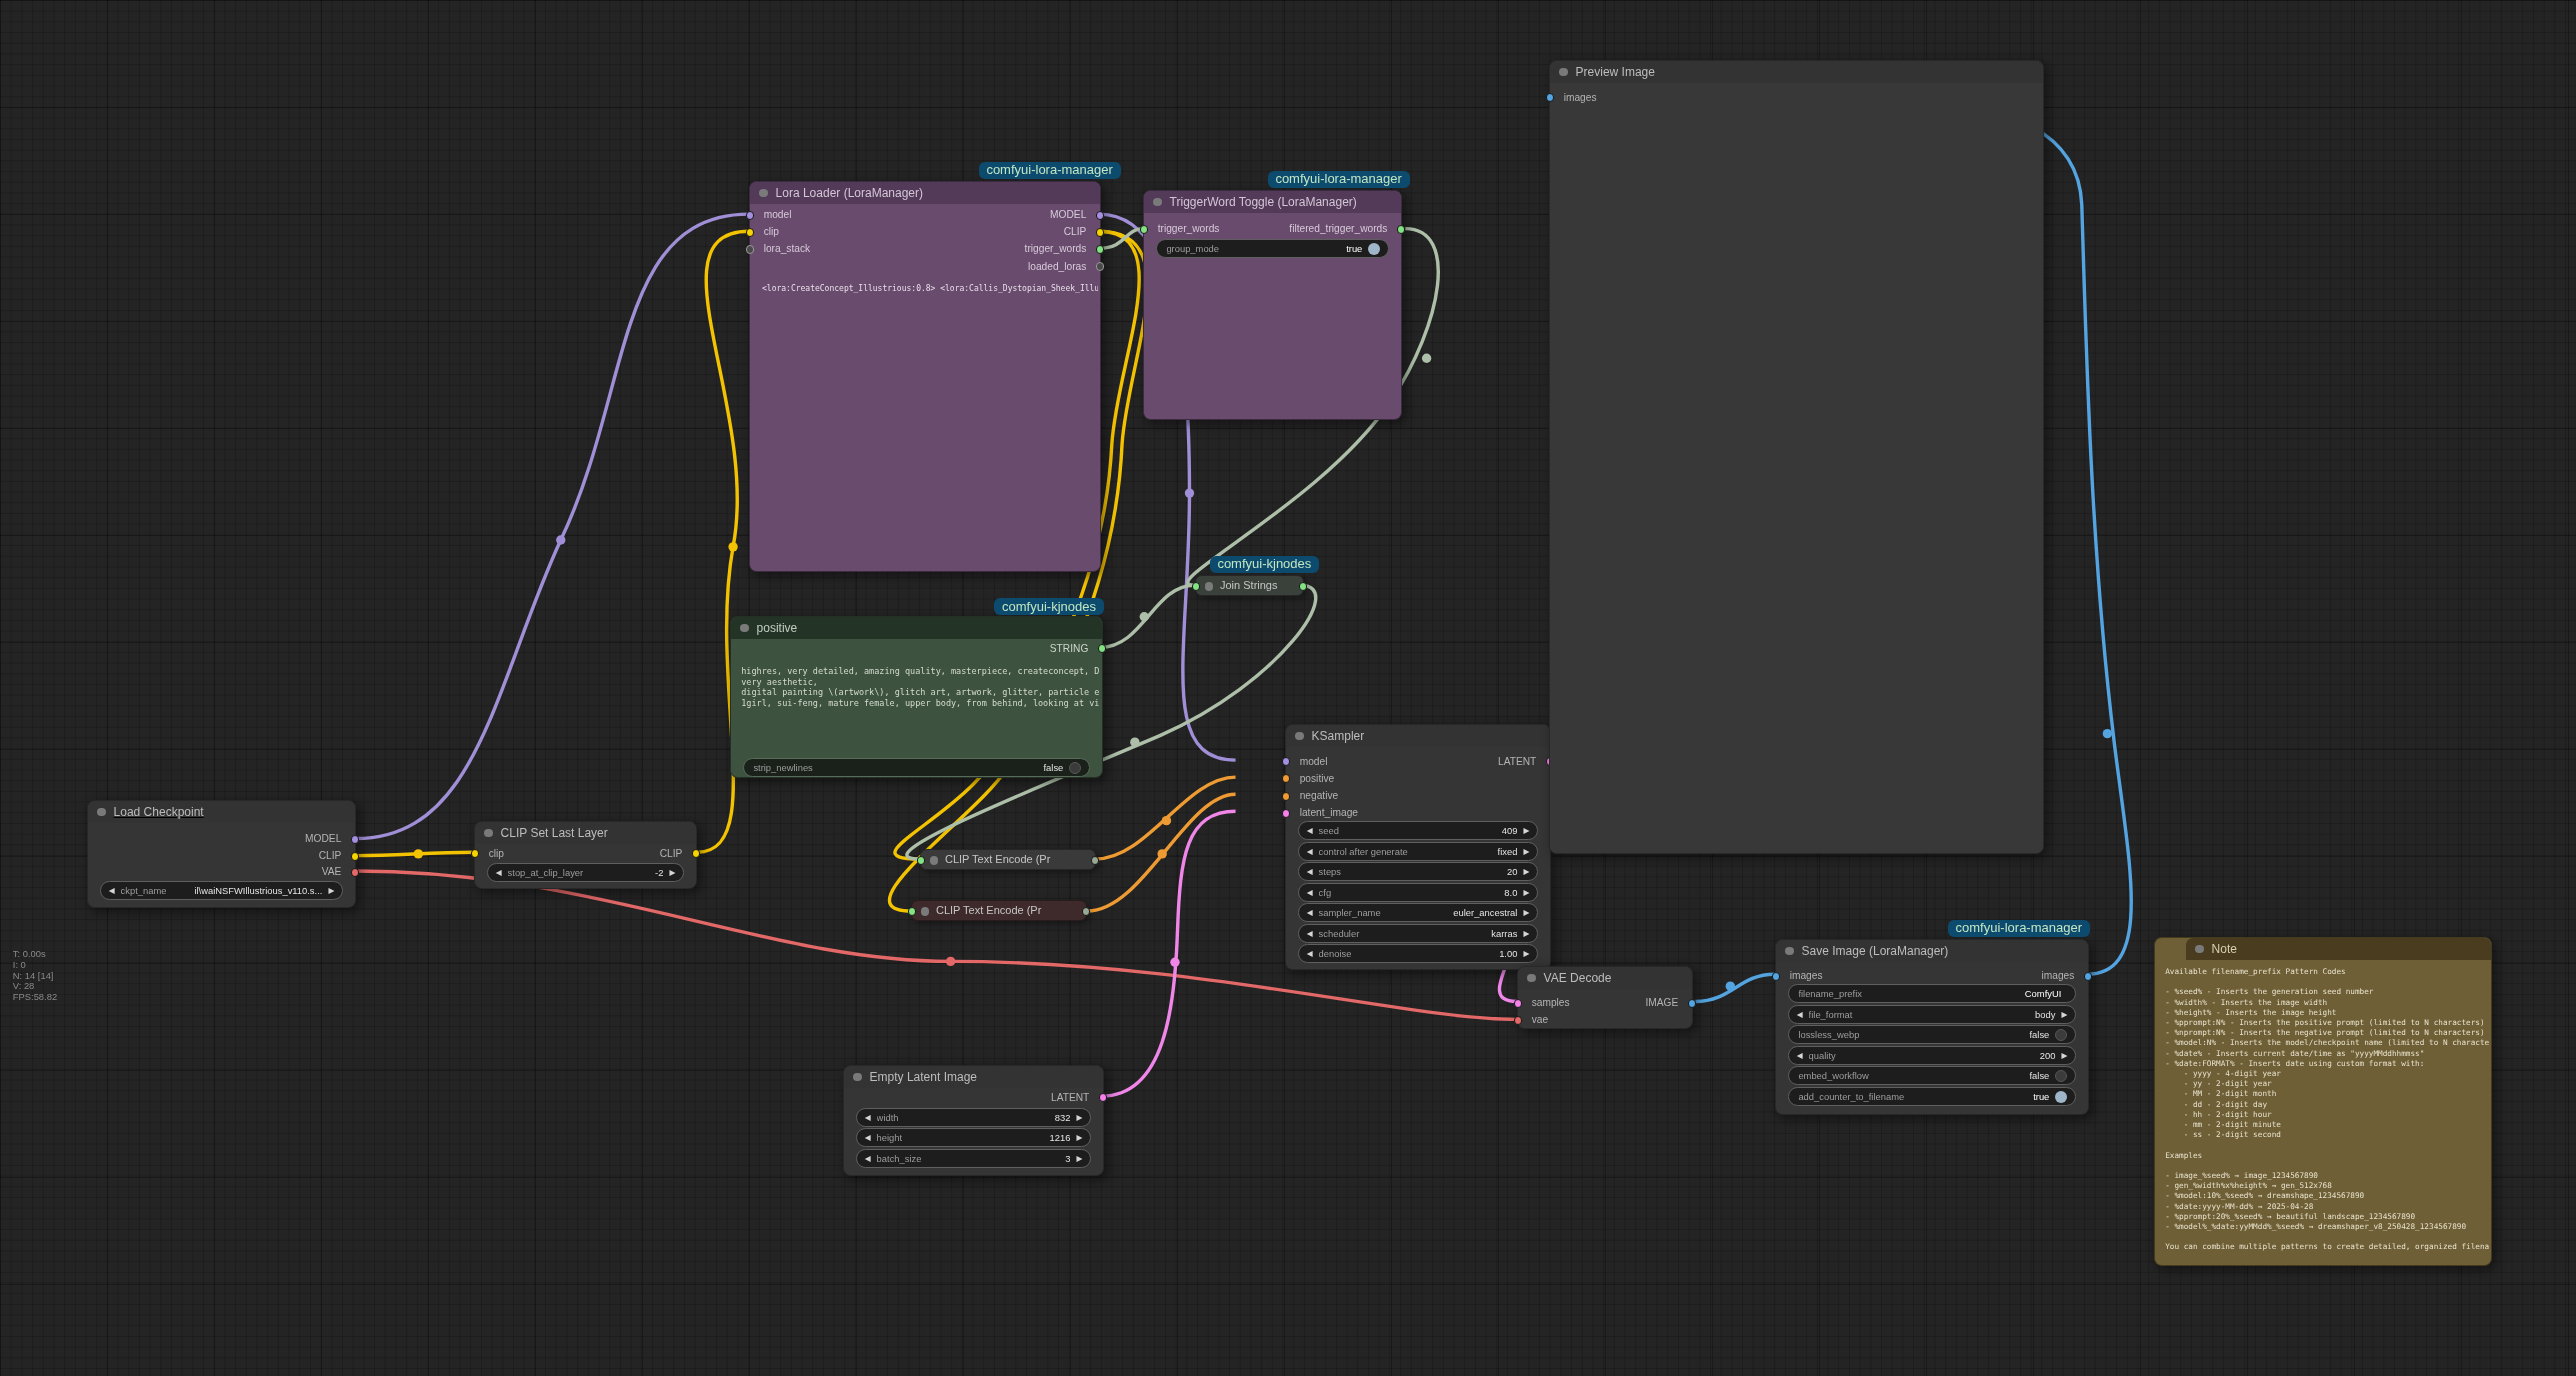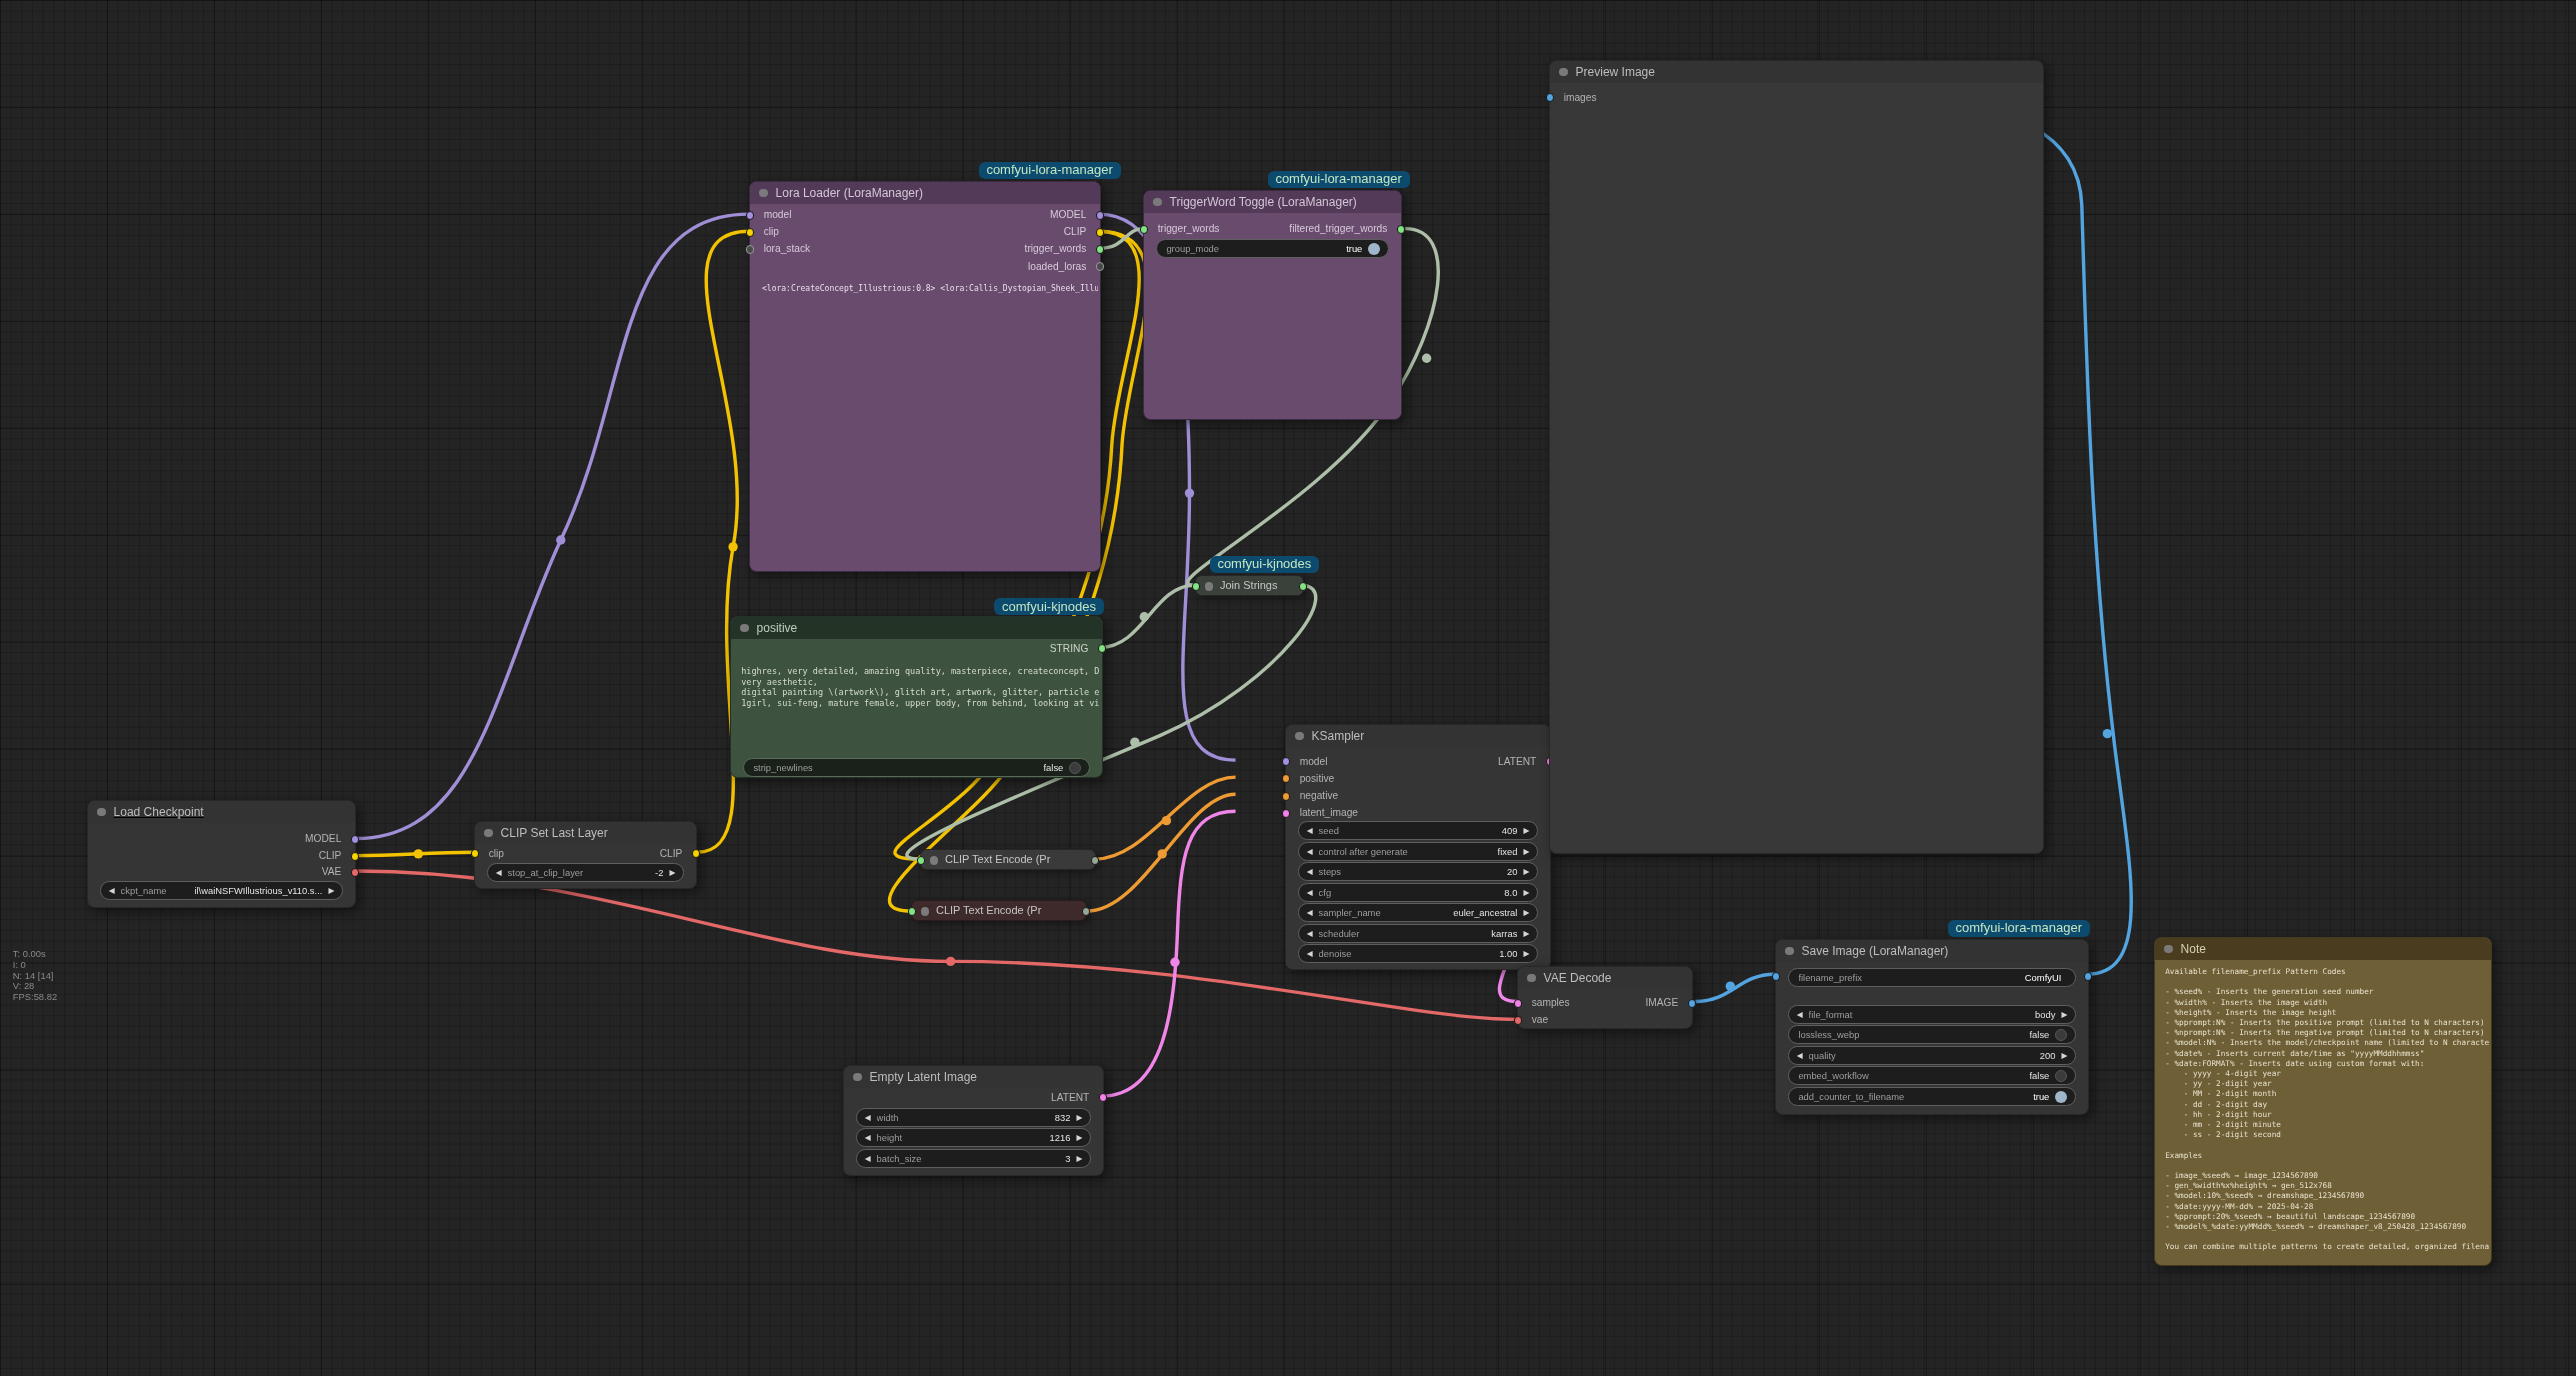--- a/index.html
+++ b/index.html
@@ -309,21 +309,21 @@
     <span class="dot r" style="top:32px;background:#53a4e0"></span>
   </div>
 
   <div class="node" style="left:1775px;top:939px;width:314px;height:176px;">
     <div class="badge" style="right:-1.7px;top:-20.5px">comfyui-lora-manager</div>
     <div class="title"><span class="tdot"></span><span>Save Image (LoraManager)</span></div>
     <span class="plabel in" style="top:30px">images</span>
     <span class="dot l" style="top:32px;background:#53a4e0"></span>
     <span class="plabel out" style="top:30px">images</span>
     <span class="dot r" style="top:32px;background:#53a4e0"></span>
-    <div class="widget" style="top:28px">
+    <div class="widget" style="top:44px">
         <span class="wlabel pad">filename_prefix</span>
         <span class="wvalue" style="color:#fff">ComfyUI</span>
       </div>
     <div class="widget" style="top:65px">
         <span class="arrow">◀</span>
         <span class="wlabel">file_format</span>
         <span class="wvalue">body</span>
         <span class="arrow">▶</span>
       </div>
     <div class="widget" style="top:85px">
@@ -349,21 +349,21 @@
       </div>
   </div>
 
   <div class="node" style="left:1549px;top:60px;width:495px;height:794px;">
     <div class="title"><span class="tdot"></span><span>Preview Image</span></div>
     <div class="prevbody"></div>
     <span class="plabel in" style="top:31px;z-index:1">images</span>
     <span class="dot l" style="top:32px;background:#53a4e0;z-index:1"></span>
   </div>
 
-  <div class="node notebox" style="left:2154px;top:937px;width:338px;height:329px;">
+  <div class="node notebox" style="left:2154px;top:937px;width:338px;height:329px;padding-left:31px;">
     <div class="title"><span class="tdot"></span><span>Note</span></div>
     <div class="bigtext mono" style="left:10.2px;top:29px;right:1.7px;bottom:5.1px;font-size:7.7px;line-height:10.2px;color:#e7e2cd">Available filename_prefix Pattern Codes
 
 - %seed% - Inserts the generation seed number
 - %width% - Inserts the image width
 - %height% - Inserts the image height
 - %pprompt:N% - Inserts the positive prompt (limited to N characters)
 - %nprompt:N% - Inserts the negative prompt (limited to N characters)
 - %model:N% - Inserts the model/checkpoint name (limited to N characters)
 - %date% - Inserts current date/time as "yyyyMMddhhmmss"

